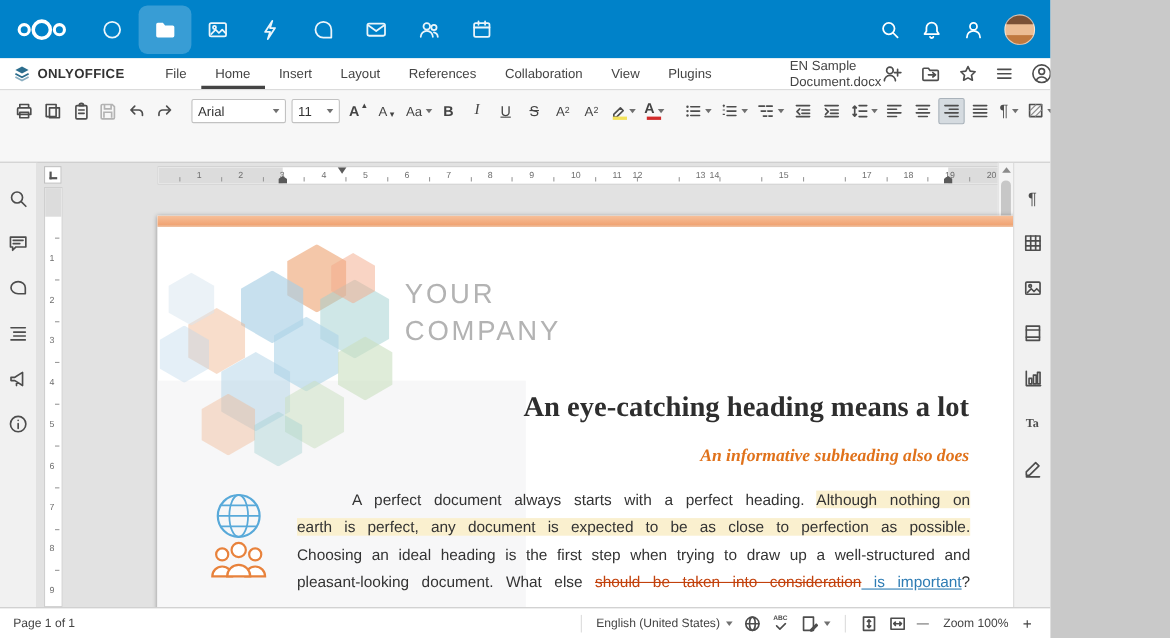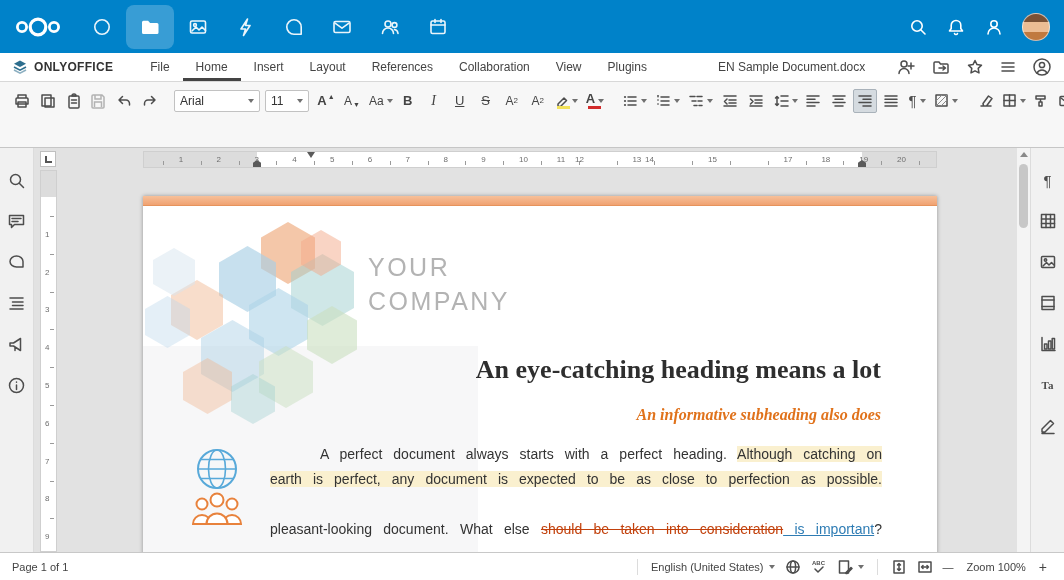--- a/index.html
+++ b/index.html
@@ -1,17 +1,17 @@
 <!DOCTYPE html>
 <html><head>
 <meta charset="utf-8">
 <style>
   *{margin:0;padding:0;box-sizing:border-box}
   html,body{background:#c9c9c9}
-  .stage{position:relative;width:1064px;height:580px;overflow:hidden;background:#e2e2e2;
+  .stage{position:relative;width:955px;height:580px;overflow:hidden;background:#e2e2e2;
          font-family:"Liberation Sans",sans-serif;color:#444;font-size:12px}
   svg{display:block}
   .ic{fill:none;stroke:#4d4d4d;stroke-width:1.5;stroke-linecap:round;stroke-linejoin:round}
   .wic{fill:none;stroke:#fff;stroke-width:1.6;stroke-linecap:round;stroke-linejoin:round}
 
   
   .topbar{position:absolute;top:0;left:0;right:0;height:53px;background:#0082c9;display:flex;align-items:center;padding:0 10px}
   .nc-logo{margin:0 16px 0 4px}
   .app-btn{width:48px;height:44px;display:flex;align-items:center;justify-content:center;border-radius:8px;opacity:.92}
   .app-btn.active{background:rgba(255,255,255,.22);opacity:1}
@@ -654,22 +654,23 @@
 
     <div class="company">
       <div>YOUR</div>
       <div>COMPANY</div>
     </div>
 
 
     <div class="d-heading">An eye-catching heading means a lot</div>
     <div class="d-subheading">An informative subheading also does</div>
 
-    <div class="para-line" style="top:248px;padding-left:50px"><span>A perfect document always starts with a perfect heading. </span><span class="hl">Although catching on</span></div>
+    <div class="para-line" style="top:248px;padding-left:50px"><span>A perfect document always starts with a perfect heading. </span><span class="hl">Although nothing on</span></div>
     <div class="para-line" style="top:273px"><span class="hl">earth is perfect, any document is expected to be as close to perfection as possible.</span></div>
+    <div class="para-line" style="top:298px"><span>Choosing an ideal heading is the first step when trying to draw up a well-structured and</span></div>
     <div class="para-line" style="top:323px"><span>pleasant-looking document. What else </span><span class="del">should be taken into consideration</span><span class="ins"> is important</span><span>?</span></div>
 
     <div class="community">
       <svg width="58" height="80" viewBox="0 0 58 80">
         <circle cx="29" cy="23" r="19" fill="none" stroke="#58a9d9" stroke-width="2"></circle>
         <ellipse cx="29" cy="23" rx="8.5" ry="19" fill="none" stroke="#58a9d9" stroke-width="1.6"></ellipse>
         <path d="M10.5 23 h37 M13 13.5 h32 M13 32.5 h32" fill="none" stroke="#58a9d9" stroke-width="1.6"></path>
         <circle cx="14" cy="58" r="5.5" fill="#fff" stroke="#e8823c" stroke-width="2"></circle>
         <path d="M5 78 a9 9 0 0 1 18 0 z" fill="#fff" stroke="#e8823c" stroke-width="2"></path>
         <circle cx="44" cy="58" r="5.5" fill="#fff" stroke="#e8823c" stroke-width="2"></circle>

